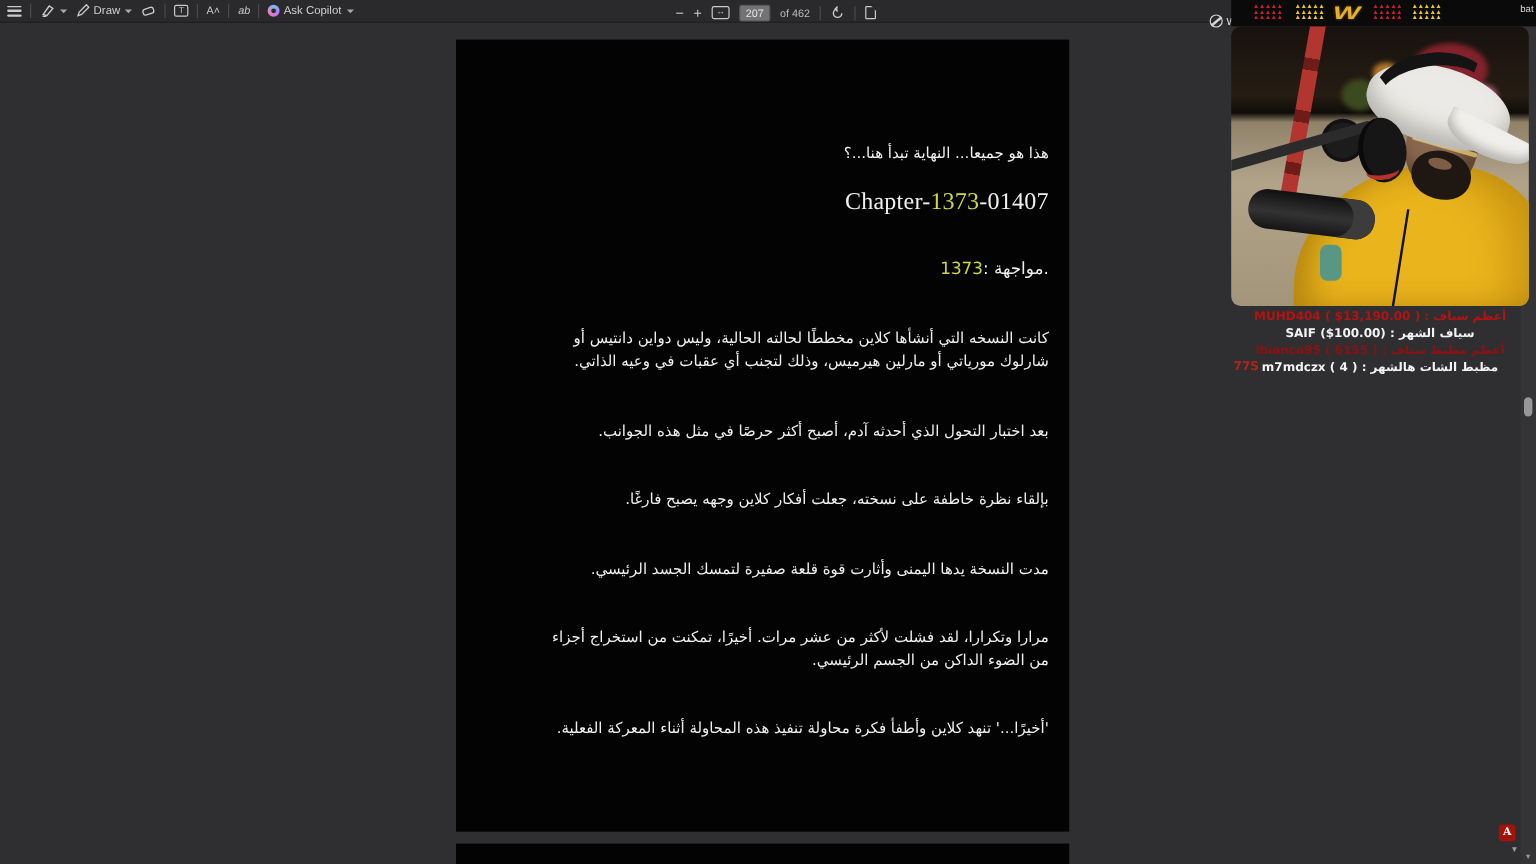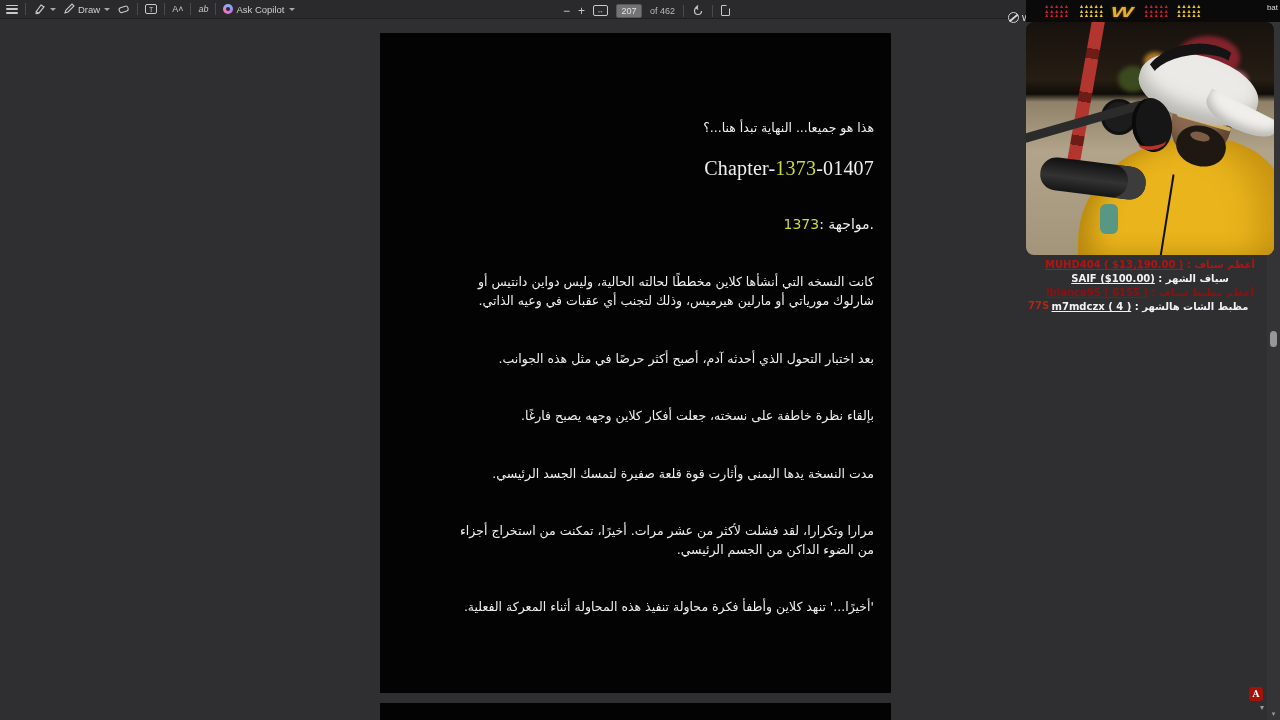--- a/index.html
+++ b/index.html
@@ -126,21 +126,21 @@
             box-shadow:inset 4px 0 0 #0a0a0a; }
   .ear-red { position:absolute; left:112px; top:112px; width:28px; height:16px;
              border-bottom:4px solid #b73228; border-radius:50%; transform:rotate(-6deg); }
   .cable { position:absolute; left:140px; top:152px; width:2px; height:84px; background:#101010;
            transform:rotate(9deg); }
 
   
   .stats { position:relative; width:248px; padding-top:3px; text-align:center; direction:rtl;
            font-weight:bold; font-size:10px; line-height:14px; font-family:"DejaVu Sans",sans-serif; }
   .stat { white-space:nowrap; }
-  .stat .lat { direction:ltr; unicode-bidi:embed;text-decoration:underline; }
+  .stat .lat { direction:ltr; unicode-bidi:embed; }
   .st-red1 { color:#b31312; } .st-white { color:#f2f2f2; } .st-red2 { color:#8f1010; }
   .frag77 { position:absolute; left:2px; bottom:1px; color:#b32516; font-size:10px; font-weight:bold; }
 
   
   .acrobat { position:absolute; left:1249px; top:687px; width:14px; height:14px; background:#a31309;
              border-radius:3px; z-index:11; display:flex; align-items:center; justify-content:center;
              color:#fff; font-size:9px; font-weight:bold; font-family:"DejaVu Serif",serif; }
   .corner-arrow { position:absolute; left:1260px; top:703px; z-index:11; color:#9a9a9a; font-size:8px; }
 </style>
 </head>

